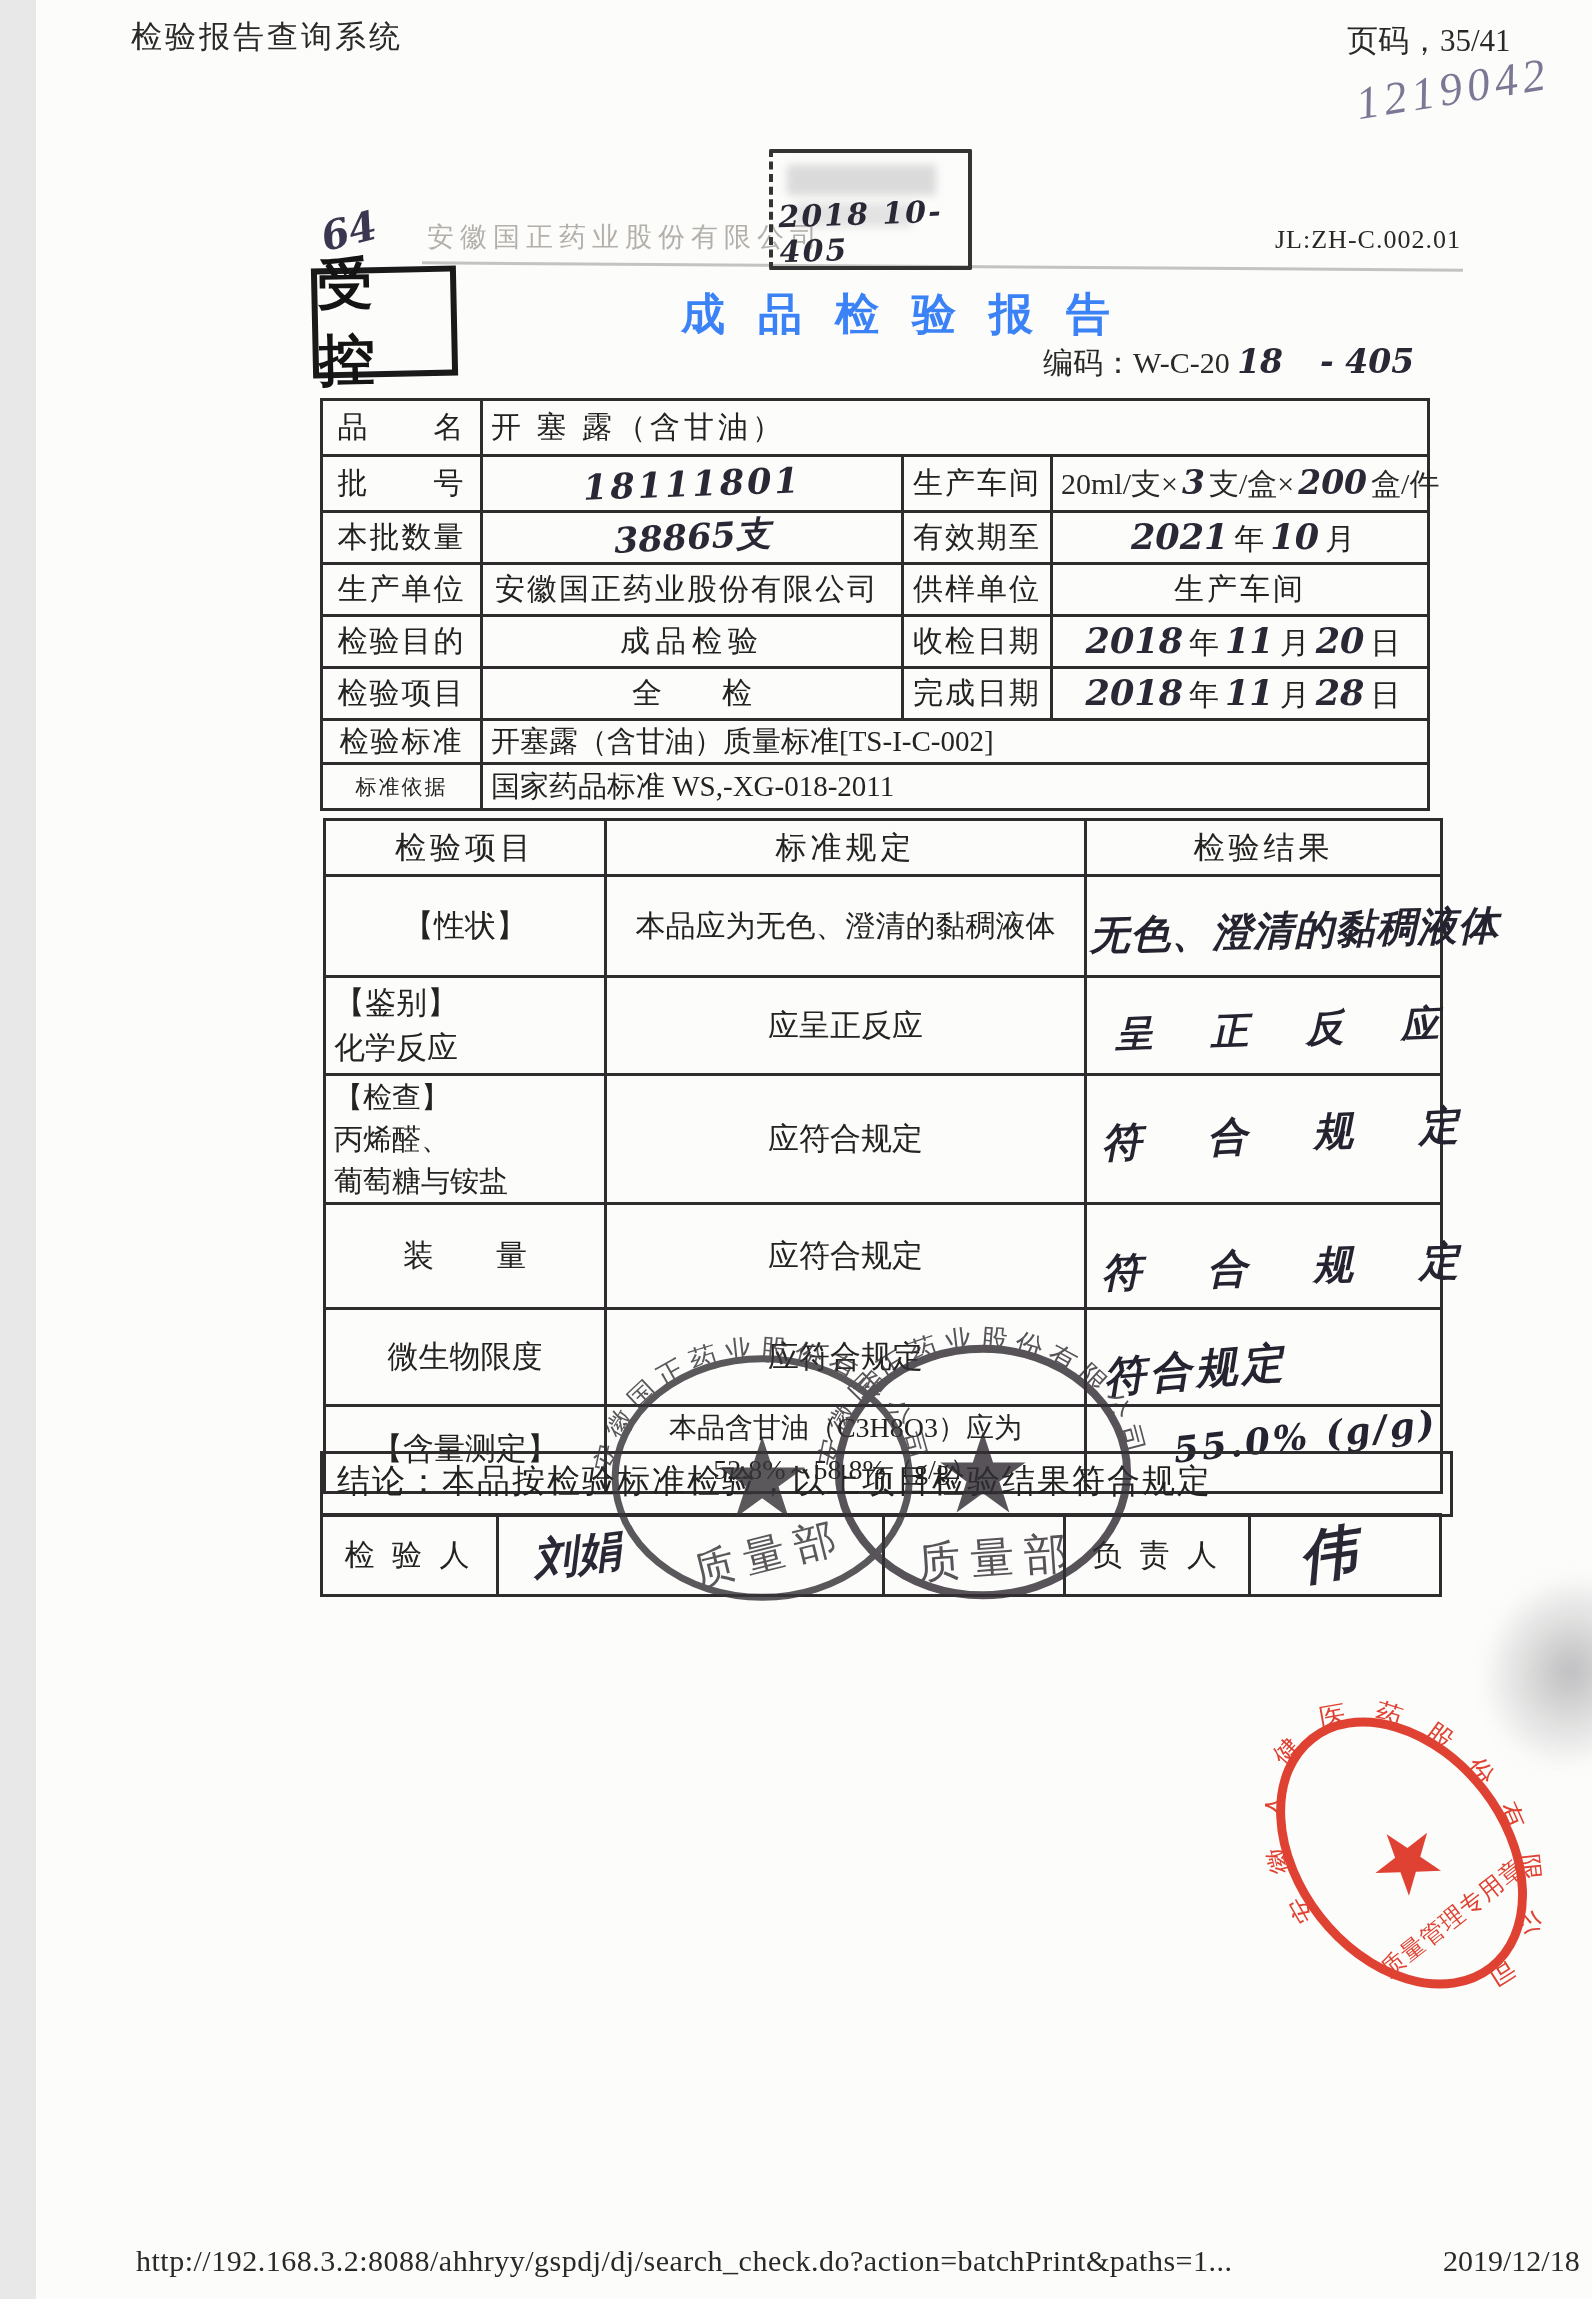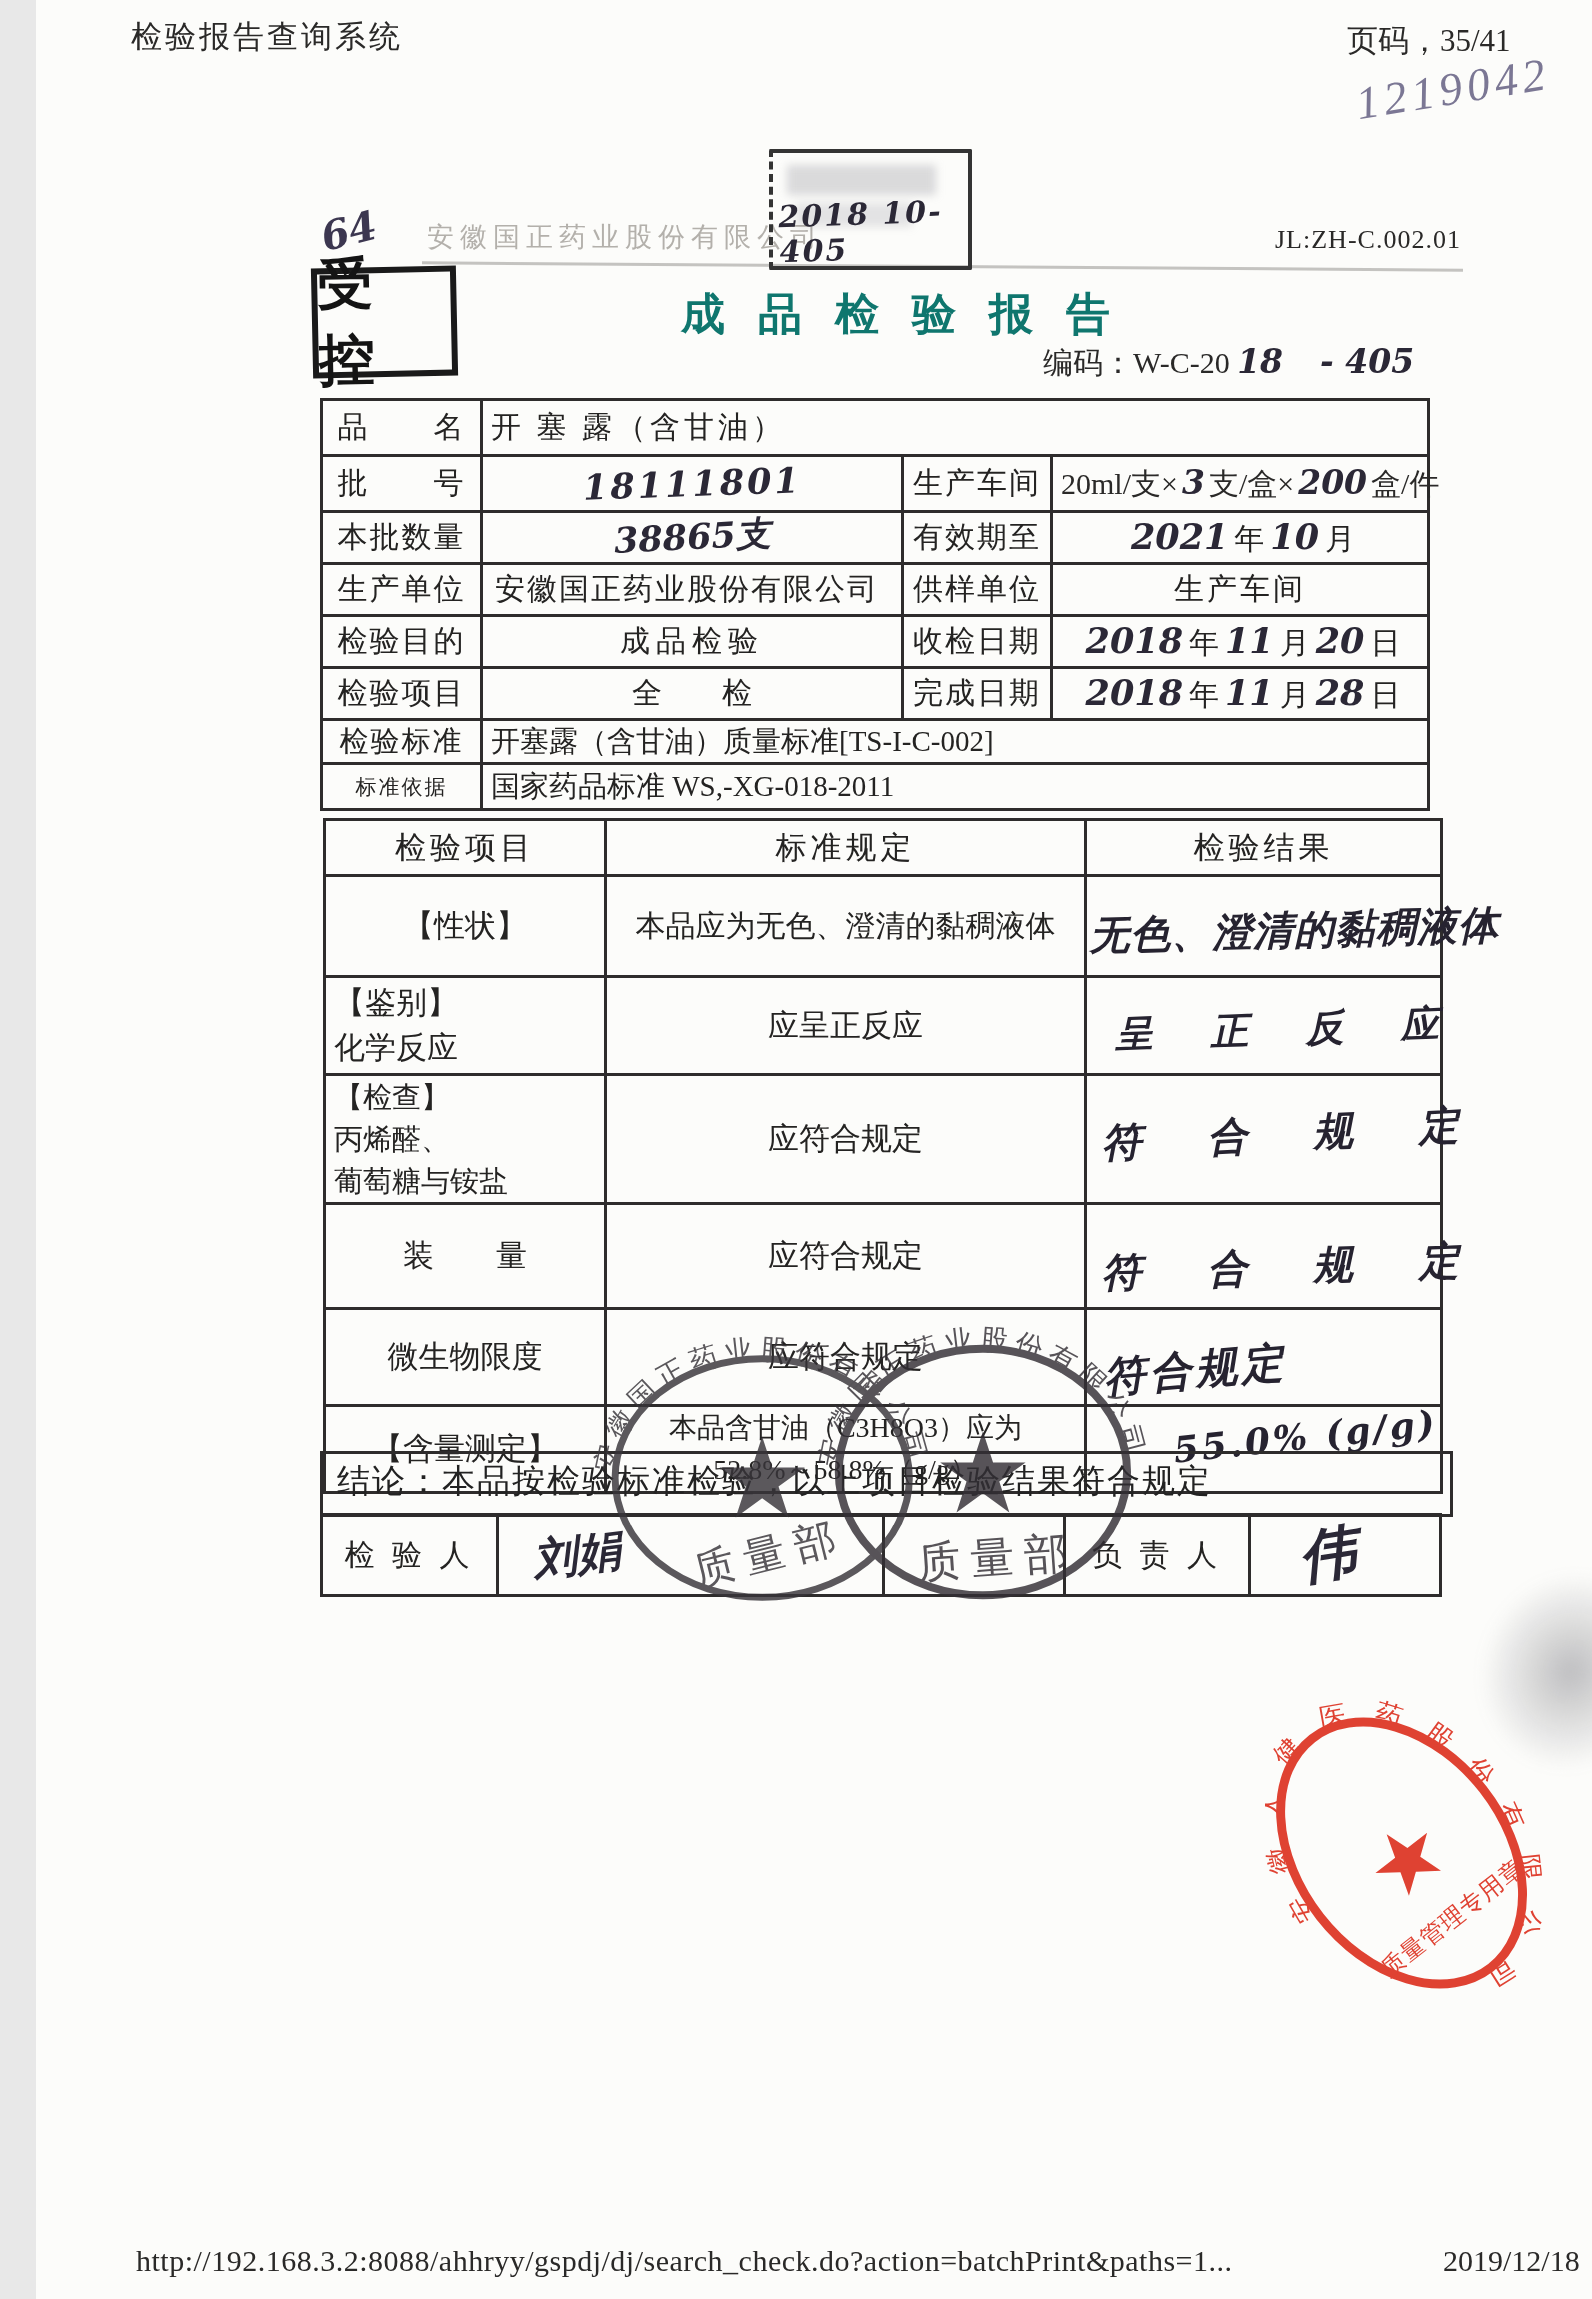--- a/index.html
+++ b/index.html
@@ -21,21 +21,21 @@
   .stamp-box{left:733px;top:149px;width:195px;height:113px;border:4px solid #343434;
              border-left-style:dashed;border-radius:2px;}
   .smudge1{left:14px;top:12px;width:149px;height:30px;background:rgba(140,140,148,.30);filter:blur(4px);}
   .smudge2{left:22px;top:50px;width:117px;height:24px;background:rgba(140,140,148,.22);filter:blur(4px);}
   .box-note{left:6px;bottom:0px;font-size:30px;transform:rotate(-2deg);letter-spacing:2px;}
   .jl-code{left:1239px;top:225px;font-size:26px;letter-spacing:1px;}
   
   .ctrl-box{left:276px;top:267px;width:133px;height:98px;border:6px solid #1a1a1a;
             display:flex;align-items:center;justify-content:center;transform:rotate(-1.2deg);}
   .ctrl-box span{font-size:56px;font-weight:bold;letter-spacing:6px;color:#141414;}
-  .doc-title{left:645px;top:285px;font-size:44px;font-weight:bold;letter-spacing:11px;color:#0f766e;}
+  .doc-title{left:645px;top:285px;font-size:44px;font-weight:bold;letter-spacing:11px;color:#3b82f6;}
   .code-line{left:1007px;top:342px;font-size:30px;white-space:nowrap;}
   .code-line .hw{font-size:33px;}
   
   table.frm{border-collapse:collapse;table-layout:fixed;}
   .frm td{border:3px solid #2e2c2c;font-size:30px;color:#242322;vertical-align:middle;
           padding:0 8px;position:relative;overflow:visible;}
   .lab{text-align:center;letter-spacing:2px;}
   .cen{text-align:center;}
   .lft{text-align:left;padding-left:16px;font-family:Liberation Serif, serif;}
   .t1{left:284px;top:398px;}

